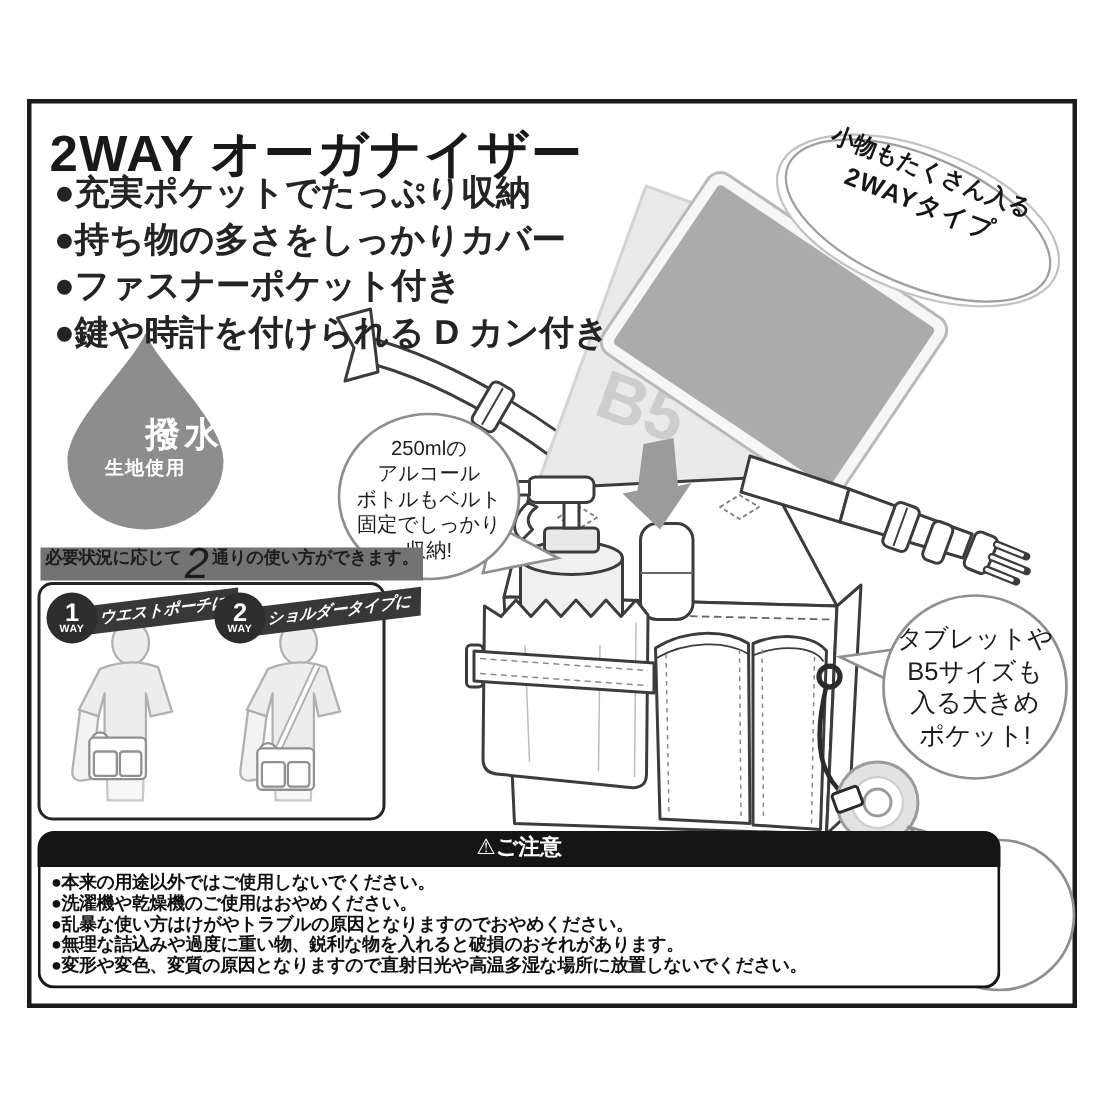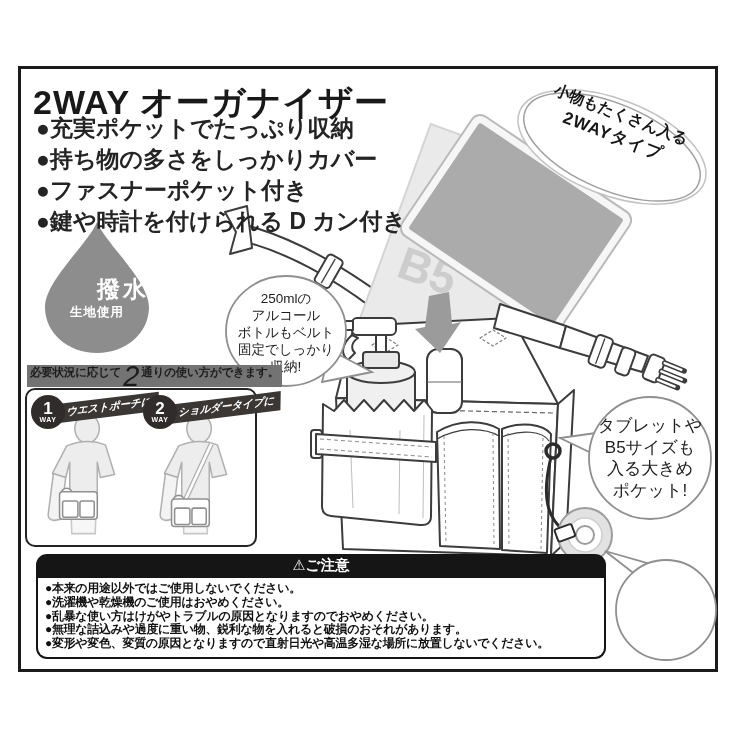--- a/index.html
+++ b/index.html
@@ -37,21 +37,21 @@
   .way-block{position:absolute;top:3px;width:110px;height:148px;}
   .way1{left:2px;} .way2{left:114px;}
   .way-badge{position:absolute;left:2px;top:2px;width:34px;height:34px;border-radius:50%;background:#2f2c2b;z-index:3;
              display:flex;flex-direction:column;align-items:center;justify-content:center;color:#fff;}
   .way-num{font-size:17px;font-weight:800;line-height:15px;}
   .way-unit{font-size:7px;font-weight:700;line-height:7px;letter-spacing:0.5px;}
   .way-ribbon{position:absolute;left:28px;top:5px;background:#3a3735;color:#fff;font-size:10.5px;font-weight:700;
               font-style:italic;padding:2px 7px 3px 9px;transform:rotate(-7deg) skewX(-8deg);z-index:2;white-space:nowrap;}
   .person-svg{position:absolute;left:3px;top:20px;}
   
-  .caution{left:36px;top:554px;width:570px;z-index:2;}
+  .caution{left:25px;top:554px;width:642px;z-index:2;}
   .caution-head{background:#151515;color:#fff;text-align:center;font-size:14.5px;font-weight:700;
                 padding:3px 0 4px;border-radius:11px 11px 0 0;line-height:17px;}
   .caution-body{border:2.5px solid #151515;border-top:none;border-radius:0 0 11px 11px;padding:4px 7px 6px;background:#fff;}
   .c-item{font-size:12px;line-height:13.8px;letter-spacing:-0.3px;color:#111;white-space:nowrap;font-weight:700;}
 </style>
 </head>
 <body>
 
 <div class="stage">
 

